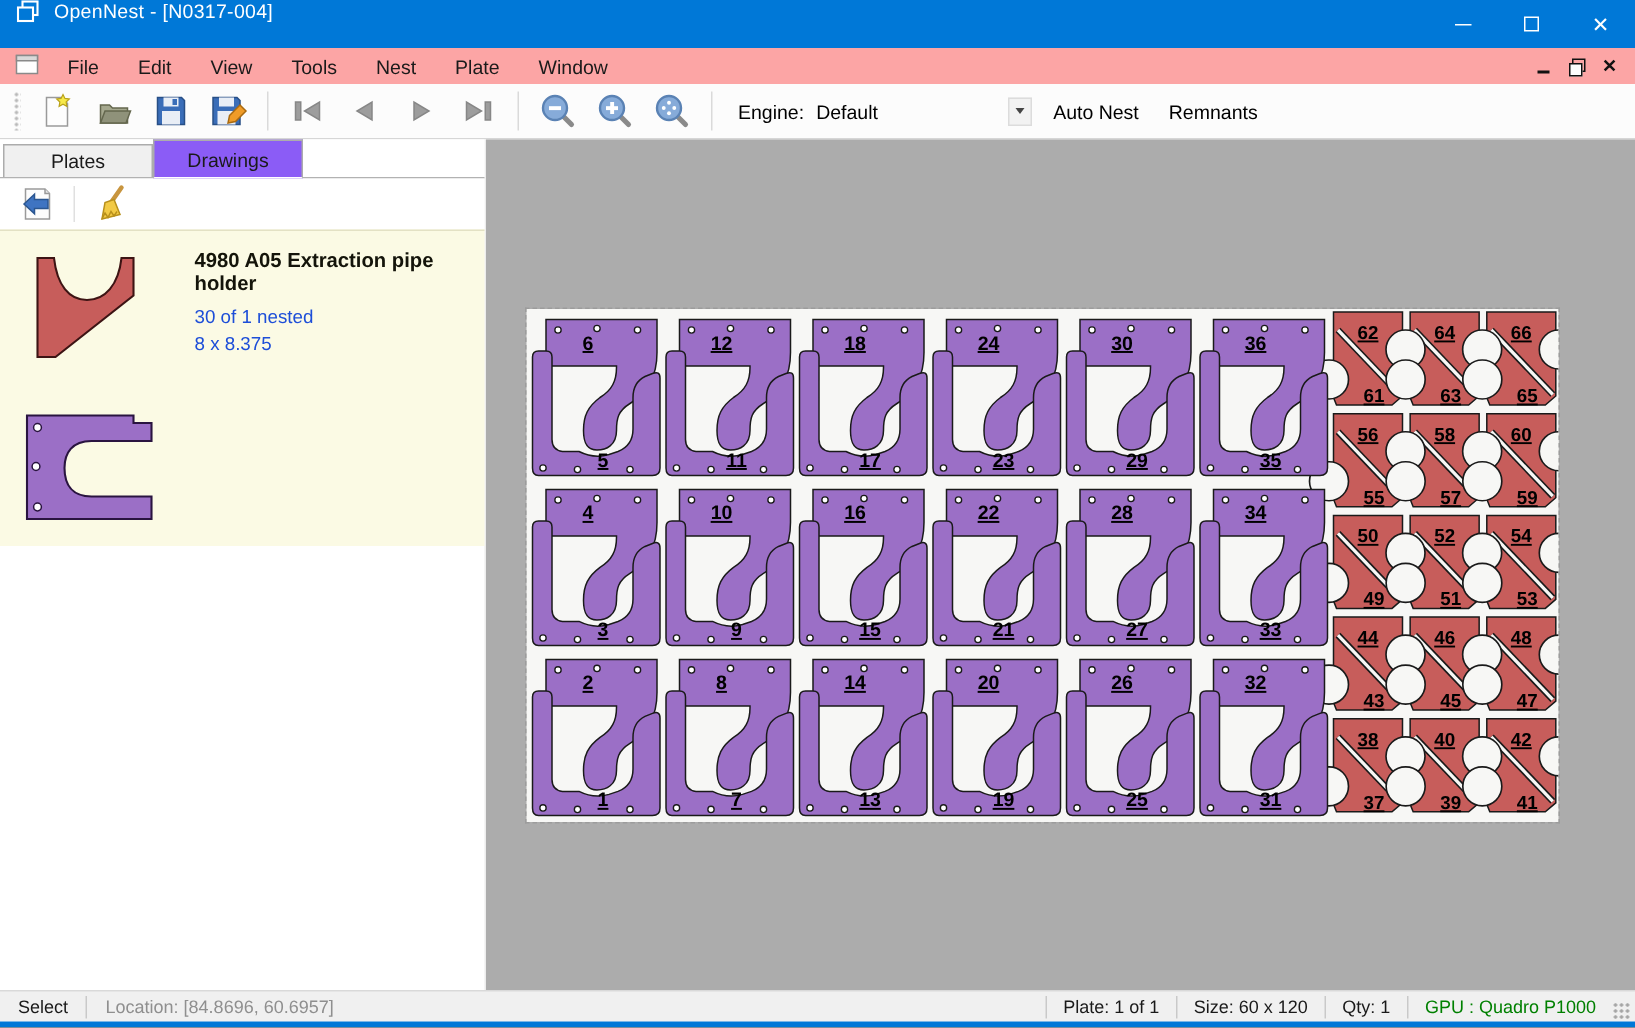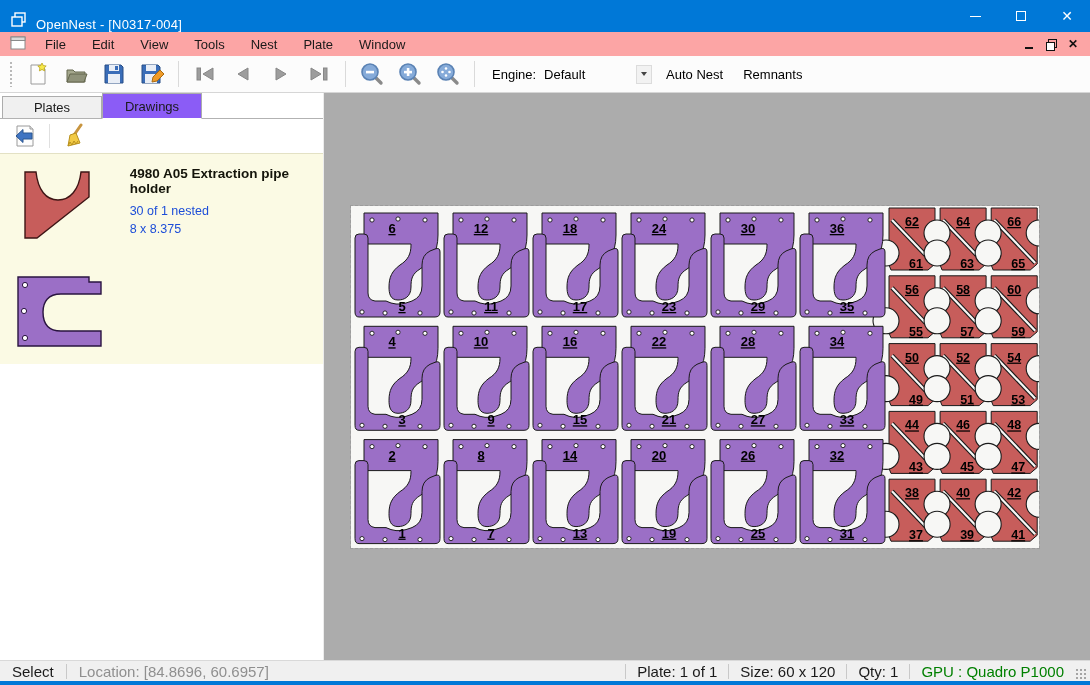--- a/index.html
+++ b/index.html
@@ -1,20 +1,20 @@
 <!DOCTYPE html>
 <html><head>
 <meta charset="utf-8">
 <style>
   * { margin:0; padding:0; box-sizing:border-box; }
   body { background:#333; font-family:"Liberation Sans", sans-serif; }
   .window { position:relative; width:1090px; height:685px; background:#fff; overflow:hidden; }
 
   
-  .titlebar { position:absolute; top:0; left:0; right:0; height:32px; background:#0078D7; display:flex; align-items:flex-end; color:#fff; }
+  .titlebar { position:absolute; top:0; left:0; right:0; height:32px; background:#0078D7; display:flex; align-items:flex-start; color:#fff; }
   .app-icon { margin:0 9px 0 11px; }
   .title-text { font-size:13px; letter-spacing:.2px; }
   .caption-btns { margin-left:auto; display:flex; height:32px; }
   .cap-btn { width:46px; height:32px; display:flex; align-items:center; justify-content:center; color:#fff; font-size:14px; }
   .glyph-min { width:11px; height:1px; background:#fff; }
   .glyph-max { width:10px; height:10px; border:1px solid #fff; }
 
   
   .menubar { position:absolute; top:32px; left:0; right:0; height:24px; background:#fca5a5; display:flex; align-items:center; font-size:13px; color:#1a1a1a; }
   .mdi-doc-icon { margin:0 6px 0 10px; }
@@ -25,21 +25,21 @@
   .glyph-restore { position:relative; width:10px; height:10px; }
   .glyph-restore::before { content:""; position:absolute; left:2px; top:0; width:7px; height:7px; border:1px solid #111; }
   .glyph-restore::after { content:""; position:absolute; left:0; top:3px; width:7px; height:7px; border:1px solid #111; background:#fdfdfd; }
 
   
   .toolbar { position:absolute; top:56px; left:0; right:0; height:37px; background:#fcfcfc; border-bottom:1px solid #d6d6d6; display:flex; align-items:center; padding-left:4px; }
   .grip { width:5px; height:26px; margin:0 5px; background-image:radial-gradient(#b9b9b9 1px, transparent 1.2px); background-size:4px 4px; }
   .tbtn { width:38px; height:30px; display:flex; align-items:center; justify-content:center; border-radius:2px; }
   .tsep { width:1px; height:26px; background:#dadada; margin:0 7px; }
   .engine-label { font-size:13px; font-weight:normal; margin:0 8px 0 10px; }
-  .combo { display:flex; align-items:center; }
+  .combo { display:flex; align-items:center;gap:36px; }
   .combo-value { font-size:13px; width:92px; }
   .combo-btn { width:16px; height:19px; background:#f2f2f2; border:1px solid #dcdcdc; display:flex; align-items:center; justify-content:center; margin-right:4px; }
   .combo-arrow { width:0; height:0; border-left:3.5px solid transparent; border-right:3.5px solid transparent; border-top:4px solid #444; }
   .tool-text-btn { font-size:13px; padding:6px 10px; }
 
   
   .main { position:absolute; top:93px; left:0; right:0; bottom:25px; display:flex; }
   .sidebar { width:324px; background:#fff; position:relative; border-right:1px solid #ececec; }
   .tabstrip { height:26px; display:flex; align-items:flex-end; border-bottom:1px solid #b2b2b2; padding-left:2px; background:#fff; }
   .tab { width:100px; text-align:center; font-size:13px; color:#1a1a1a; background:#f0f0f0; border:1px solid #acacac; border-bottom:none; height:22px; line-height:21px; }
@@ -52,21 +52,21 @@
   .thumb-box { width:100px; display:flex; align-items:flex-start; justify-content:center; padding-top:4px; }
   .item-text { padding-left:8px; padding-top:4px; }
   .item-title { font-size:13.5px; font-weight:bold; color:#14140a; margin-bottom:6px; }
   .item-meta { font-size:12.5px; color:#1d4ed8; line-height:18px; }
 
   .canvas { flex:1; background:#ACACAC; position:relative; }
   .plate { position:absolute; left:27px; top:113px; width:688px; height:342px; background:#F7F7F5; outline:1px dashed #9c9c9c; }
   .plate svg { display:block; }
 
   
-  .statusbar { position:absolute; left:0; right:0; bottom:4px; height:21px; background:#f0f0f0; border-top:1px solid #d9d9d9; display:flex; align-items:center; font-size:15px; color:#1a1a1a; }
+  .statusbar { position:absolute; left:0; right:0; bottom:4px; height:21px; background:#f0f0f0; border-top:1px solid #d9d9d9; display:flex; align-items:center; font-size:12px; color:#1a1a1a; }
   .sb-mode { padding:0 12px; }
   .sb-sep { width:1px; height:15px; background:#c9c9c9; }
   .sb-loc { padding:0 12px; color:#8f8f8f; }
   .sb-spacer { flex:1; }
   .sb-seg { padding:0 11px; white-space:nowrap; }
   .sb-gpu { color:#008000; }
   .sb-grip { width:12px; height:12px; margin:6px 3px 0 0; background-image:radial-gradient(#a5a5a5 1px, transparent 1.2px); background-size:4px 4px; background-position:bottom right; }
   .bottom-strip { position:absolute; left:0; right:0; bottom:0; height:4px; background:#0078D7; }
 </style>
 </head>

